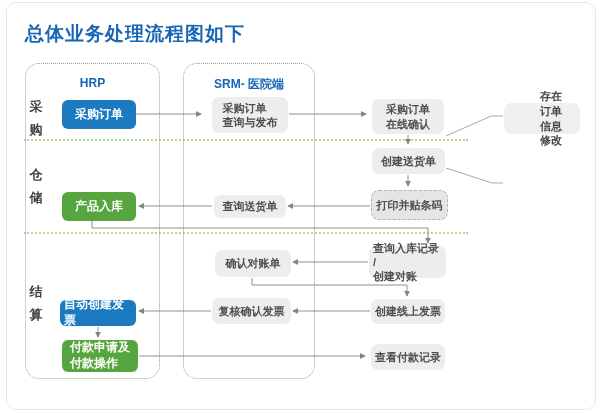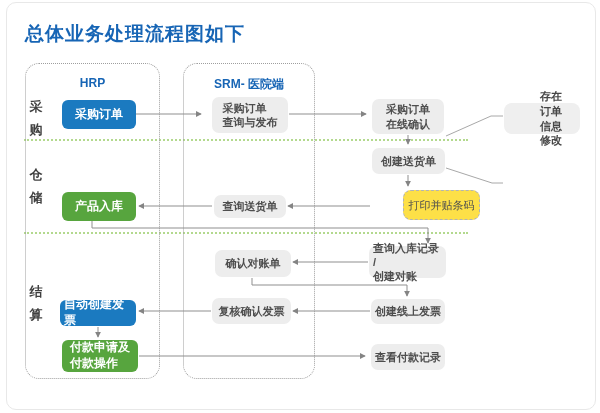--- a/index.html
+++ b/index.html
@@ -43,21 +43,21 @@
   }
   .wires { position: absolute; left: 0; top: 0; pointer-events: none; }
   .node {
     position: absolute; display: flex; align-items: center; justify-content: center;
     font-size: 11px; line-height: 1.3; white-space: pre-line; text-align: left;
     border-radius: 7px; padding: 2px 4px;
   }
   .node-gray  { background: #ededed; color: #4e4e4e; font-weight: 600; }
   .node-blue  { background: #1b7ac0; color: #ffffff; font-weight: 700; font-size: 12px; border-radius: 6px; }
   .node-green { background: #57a53e; color: #ffffff; font-weight: 700; font-size: 12px; border-radius: 6px; }
-  .node-dashed { background: #fde047; color: #4e4e4e; font-weight: 400; border: 1px dashed #b3b3b3; border-radius: 8px; margin-left: 32px; }
+  .node-dashed { background: #e5e5e5; color: #4e4e4e; font-weight: 700; border: 1px dashed #b3b3b3; border-radius: 8px; }
   .callout {
     position: absolute; display: flex; align-items: center;
     background: #efefef; color: #474747; border-radius: 8px;
     font-size: 11px; font-weight: 600; line-height: 1.35;
     white-space: pre-line; padding: 4px 8px;
   }
 </style>
 </head>
 <body>
 

